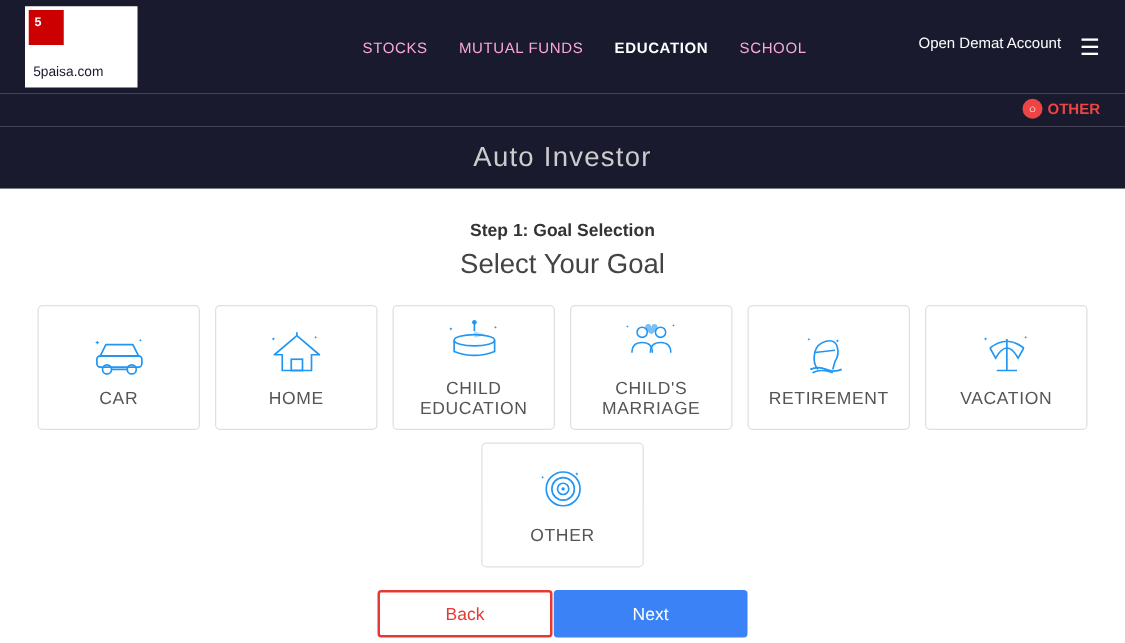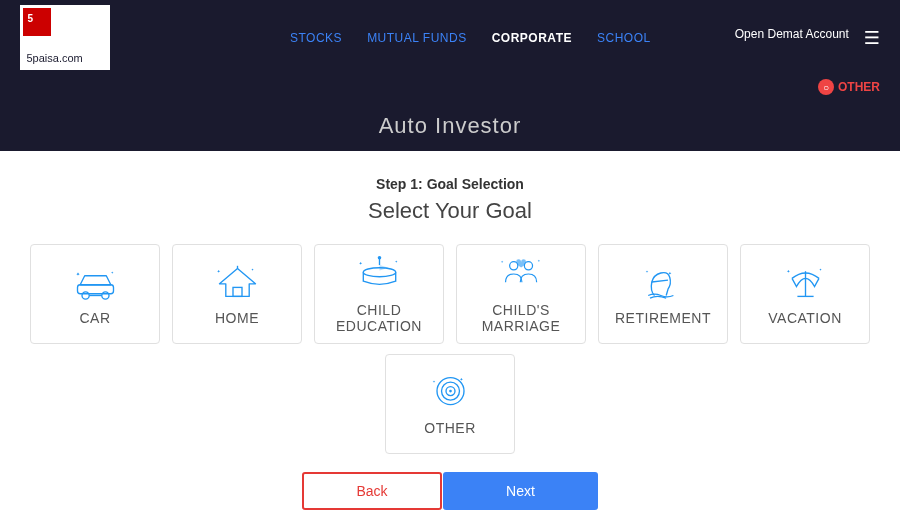--- a/index.html
+++ b/index.html
@@ -28,21 +28,21 @@
     }
 
     .nav {
       display: flex;
       gap: 25px;
       margin-left: 180px;
       flex: 1;
       align-items: center;
     }
     .nav-item {
-      color: #3b82f6;
+      color: #f9a8d4;
       font-size: 12px;
       letter-spacing: 0.5px;
       cursor: pointer;
       text-decoration: none;
     }
     .nav-item.active {
       color: #fff;
       font-weight: bold;
     }
 
@@ -194,21 +194,21 @@
     <div style="position:relative;width:85px;height:60px;">
       <div style="position:absolute;top:0;left:0;width:28px;height:28px;background:#cc0000;"></div>
       <div style="position:absolute;top:5px;left:5px;font-size:10px;font-weight:bold;color:#fff;z-index:2;">5</div>
       <div style="position:absolute;bottom:4px;left:4px;font-size:11px;font-weight:normal;color:#1a1a2e;">5paisa.com</div>
     </div>
   </div>
 
   <nav class="nav">
     <a class="nav-item">STOCKS</a>
     <a class="nav-item">MUTUAL FUNDS</a>
-    <a class="nav-item active">CORPORATE</a>
+    <a class="nav-item active">EDUCATION</a>
     <a class="nav-item">SCHOOL</a>
   </nav>
 
   <div class="header-right">
     <span class="open-demat">Open Demat Account</span>
     <span class="hamburger">☰</span>
   </div>
 </div>
 
 <div style="background:#1a1a2e;display:flex;justify-content:flex-end;padding:4px 20px 6px;">

